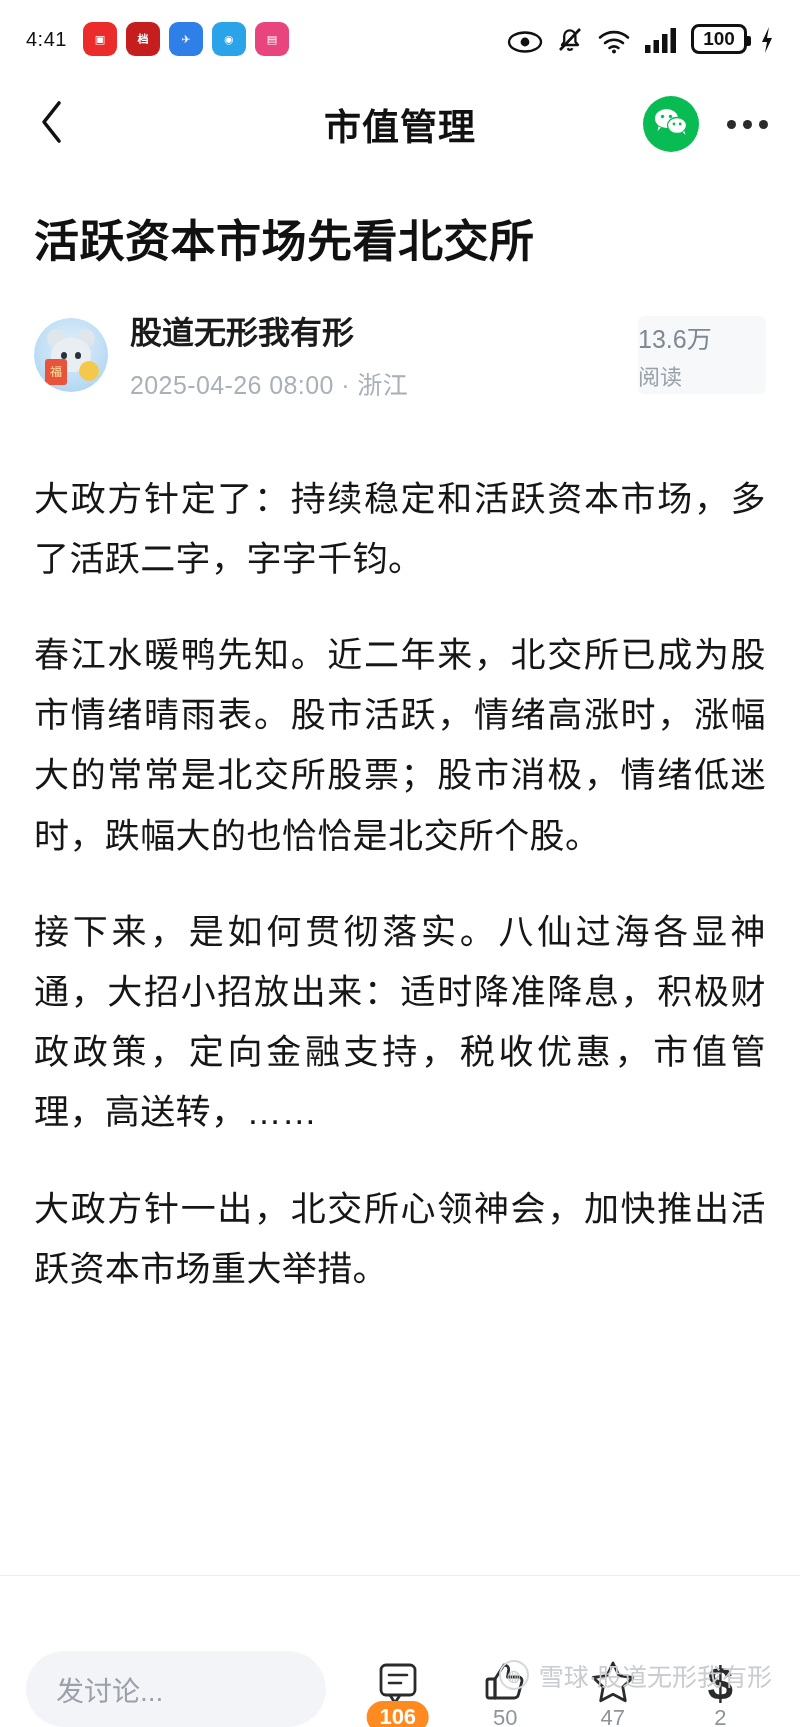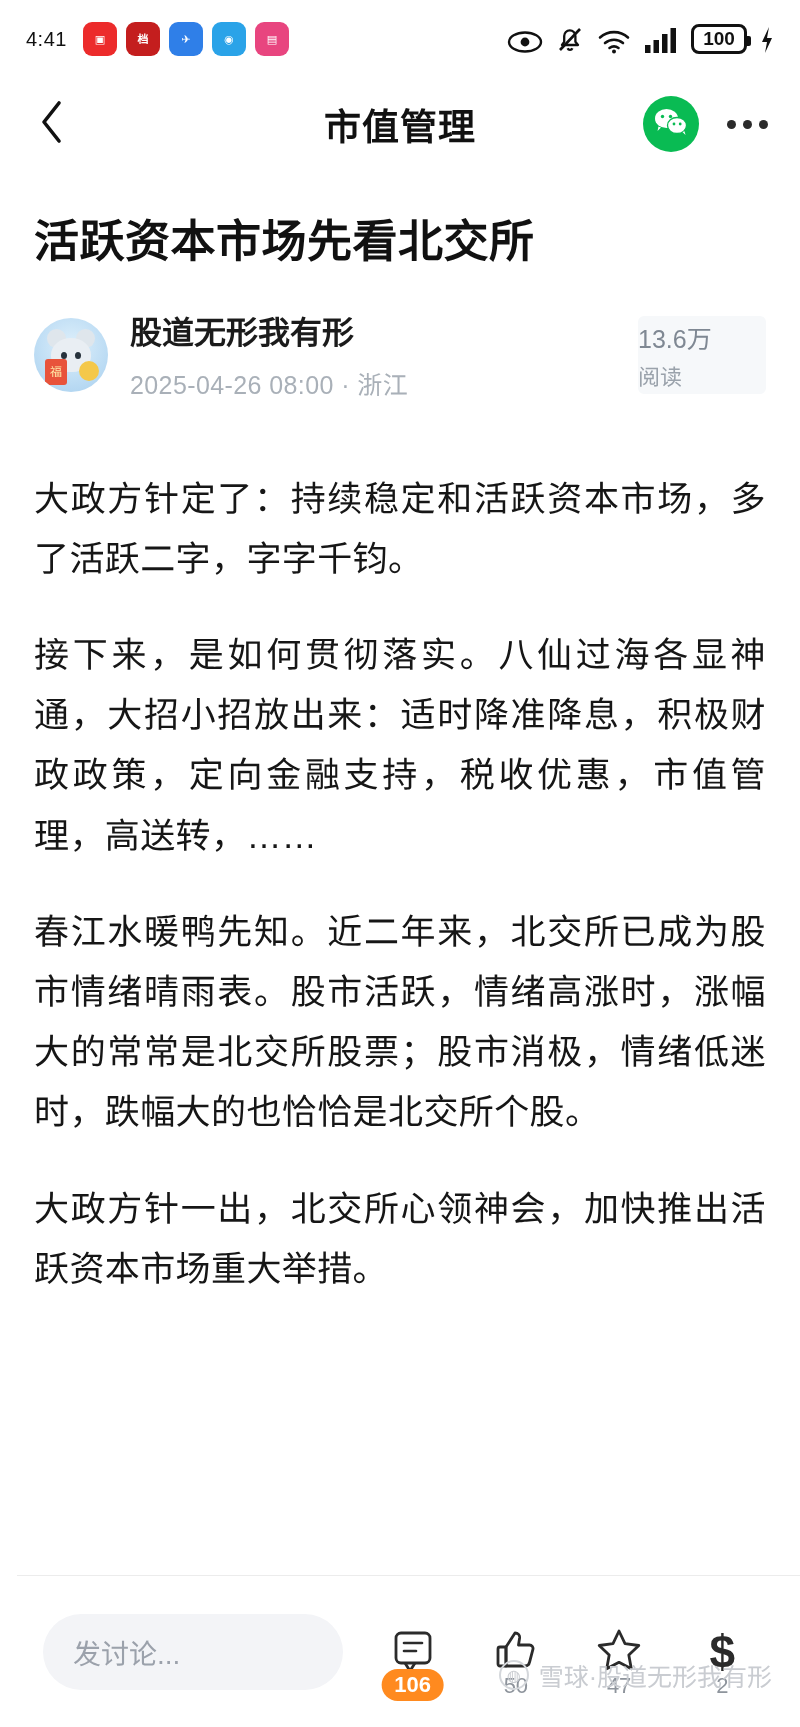--- a/index.html
+++ b/index.html
@@ -281,28 +281,28 @@
     line-height: 1.72;
     color: #161616;
     margin: 0 0 36px 0;
     letter-spacing: 0.4px;
     text-align: justify;
   }
 
   
   .bottombar {
     position: absolute;
-    left: 17px;
+    left: 0;
     right: 0;
     bottom: 0;
     height: 152px;
     background: #ffffff;
     border-top: 1px solid #ececec;
     display: flex;
-    align-items: center;
+    align-items: flex-end;
     padding: 0 26px;
     box-sizing: border-box;
     gap: 0;
   }
   .comment-input {
     flex: 0 0 300px;
     height: 76px;
     background: #f3f4f7;
     border-radius: 38px;
     display: flex;
@@ -487,22 +487,22 @@
       </div>
     </div>
     <div class="read-badge">
       <div class="read-count">13.6万</div>
       <div class="read-label">阅读</div>
     </div>
   </div>
 
   <div class="body-text">
     <p>大政方针定了：持续稳定和活跃资本市场，多了活跃二字，字字千钧。</p>
+    <p>春江水暖鸭先知。近二年来，北交所已成为股市情绪晴雨表。股市活跃，情绪高涨时，涨幅大的常常是北交所股票；股市消极，情绪低迷时，跌幅大的也恰恰是北交所个股。</p>
     <p>接下来，是如何贯彻落实。八仙过海各显神通，大招小招放出来：适时降准降息，积极财政政策，定向金融支持，税收优惠，市值管理，高送转，……</p>
-    <p>春江水暖鸭先知。近二年来，北交所已成为股市情绪晴雨表。股市活跃，情绪高涨时，涨幅大的常常是北交所股票；股市消极，情绪低迷时，跌幅大的也恰恰是北交所个股。</p>
     <p>大政方针一出，北交所心领神会，加快推出活跃资本市场重大举措。</p>
   </div>
 </div>
 
 <div class="bottombar">
   <div class="comment-input">发讨论...</div>
   <div class="actions">
 
     <div class="action">
       <span>

